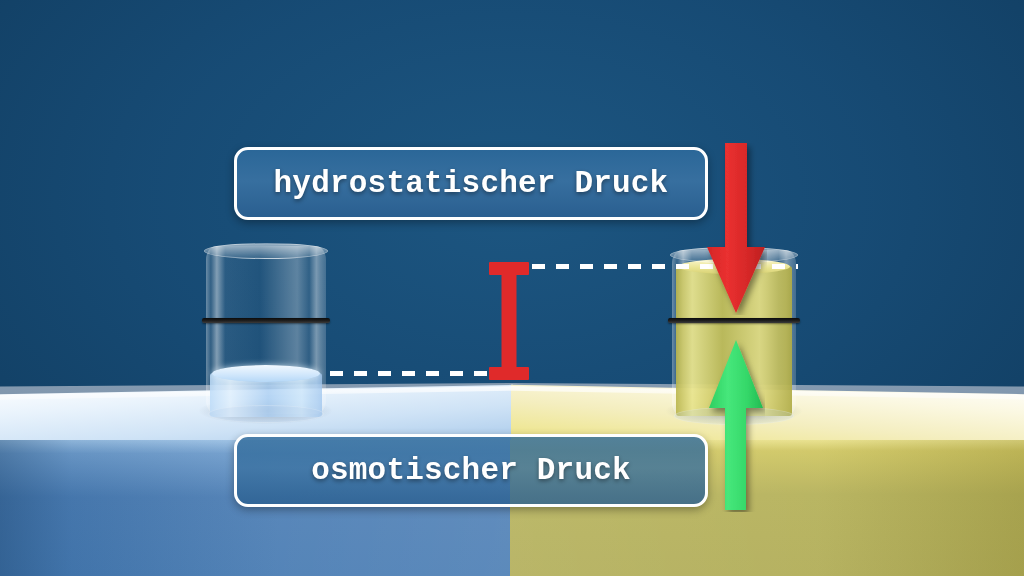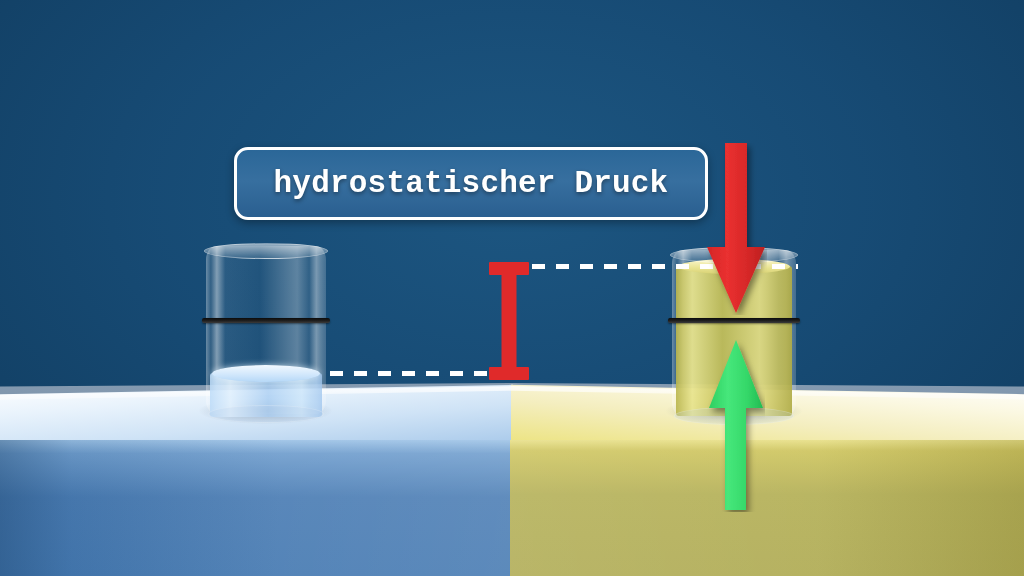--- a/index.html
+++ b/index.html
@@ -337,14 +337,17 @@
         </linearGradient>
       </defs>
       <polygon points="29,2 56,70 39,70 39,172 18,172 18,70 2,70" fill="url(#grng)" filter="url(#shUp)"></polygon>
     </svg>
   </div>
 
   <div class="label label-hydro" style="left:234px; top:147px; width:474px; height:73px;">
     <span class="label-text">hydrostatischer Druck</span>
   </div>
 
+  <div class="label label-osmo" style="left:234px; top:434px; width:474px; height:73px;">
+    <span class="label-text">osmotischer Druck</span>
+  </div>
 
 </div>
 
 </body></html>

